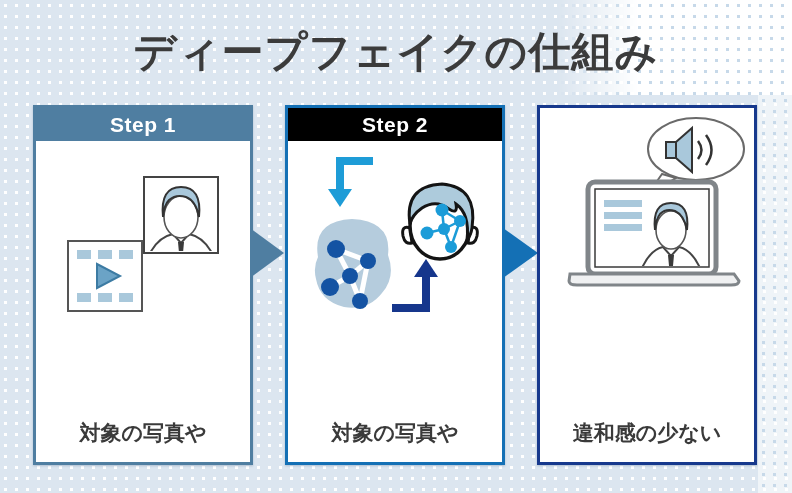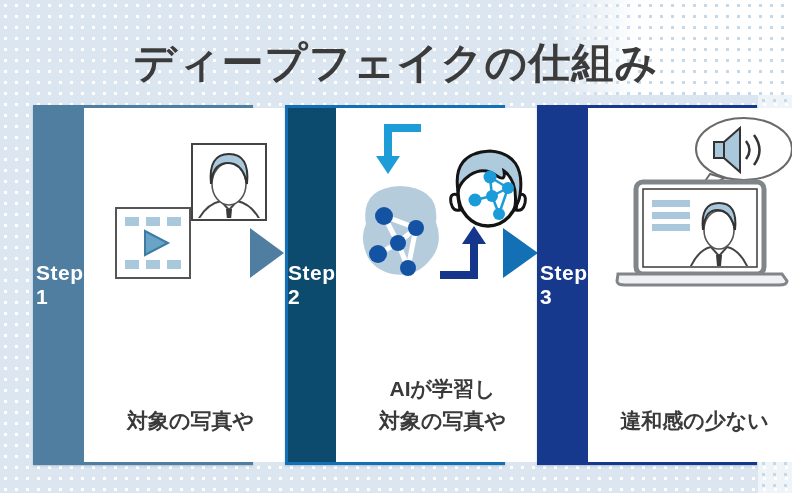--- a/index.html
+++ b/index.html
@@ -20,46 +20,46 @@
     -webkit-mask-image:linear-gradient(to left,#000 65%, transparent);
             mask-image:linear-gradient(to left,#000 65%, transparent);
   }
   .dots-right {
     position:absolute; top:95px; right:0; width:34px; height:398px;
     background-color:rgba(255,255,255,0.55);
     background-image:radial-gradient(#c7d9e9 1.7px, transparent 1.9px);
     background-size:11px 11px;
   }
   .title {
-    position:absolute; top:35px; left:0; width:100%;
+    position:absolute; top:24px; left:0; width:100%;
     text-align:center; font-size:42px; font-weight:bold;
     color:#3b3b3b; letter-spacing:1px;
   }
   .panel {
     position:absolute; top:105px; width:220px; height:360px;
     background:#fff; border:3px solid #4f7ea1;
-    display:flex; flex-direction:row;
+    display:flex; flex-direction:column;
     box-shadow:0 1px 2px rgba(40,70,110,0.25);
   }
   .panel.s1 { left:33px;  border-color:#4f7ea1; }
   .panel.s2 { left:285px; border-color:#1470b5; }
   .panel.s3 { left:537px; border-color:#17398d; }
   .panel-header {
     flex:0 0 33px; display:flex; align-items:center; justify-content:center;
     color:#fff; font-weight:bold; font-size:21px; letter-spacing:0.5px;
   }
   .s1 .panel-header { background:#4f7ea1; }
-  .s2 .panel-header { background:#0c4a6e; }
+  .s2 .panel-header { background:#000000; }
   .s3 .panel-header { background:#17398d; }
   .panel-body {
     flex:1; display:flex; flex-direction:column; align-items:center; background:#fff;
   }
   .icon-area { width:214px; height:185px; margin-top:4px; }
   .caption {
-    margin-top:auto; padding-bottom:24px; text-align:center;
+    margin-top:auto; padding-bottom:12px; text-align:center;
     font-size:21px; font-weight:bold; color:#3a3a3a; line-height:1.55;
   }
   .flow-arrow {
     position:absolute; top:228px; width:0; height:0;
     border-top:25px solid transparent; border-bottom:25px solid transparent;
   }
   .flow-arrow.a1 { left:250px; border-left:34px solid #4f7ea1; }
   .flow-arrow.a2 { left:503px; border-left:35px solid #1470b5; }
 </style>
 </head>
@@ -153,30 +153,28 @@
         <circle cx="-13" cy="13" r="6.5" fill="#1b9cd8"></circle>
         <circle cx="11" cy="27" r="6" fill="#1b9cd8"></circle>
       </g>
 
       <g>
         <path d="M104,163 L138,163 L138,130" fill="none" stroke="#16368c" stroke-width="8"></path>
         <polygon points="126,132 150,132 138,114" fill="#16368c"></polygon>
       </g>
     </svg>
     <div class="caption">
-      <div>AIが学習し</div>
       <div>対象の写真や</div>
     </div>
   </div>
 </div>
 
 <div class="flow-arrow a2"></div>
 
 <div class="panel s3">
-  <div class="panel-header">Step 3</div>
   <div class="panel-body">
     <svg class="icon-area" viewBox="0 0 214 185">
 
       <g>
         <polygon points="122,62 108,82 136,66" fill="#ffffff" stroke="#6a6a6a" stroke-width="2"></polygon>
         <ellipse cx="156" cy="37" rx="48" ry="31" fill="#ffffff" stroke="#6a6a6a" stroke-width="2"></ellipse>
         <g>
           <rect x="126" y="30" width="10" height="16" fill="#a9c8db" stroke="#333" stroke-width="2"></rect>
           <polygon points="136,30 152,16 152,60 136,46" fill="#a9c8db" stroke="#333" stroke-width="2"></polygon>
           <path d="M158,29 Q165,38 158,47" fill="none" stroke="#333" stroke-width="2.5"></path>

